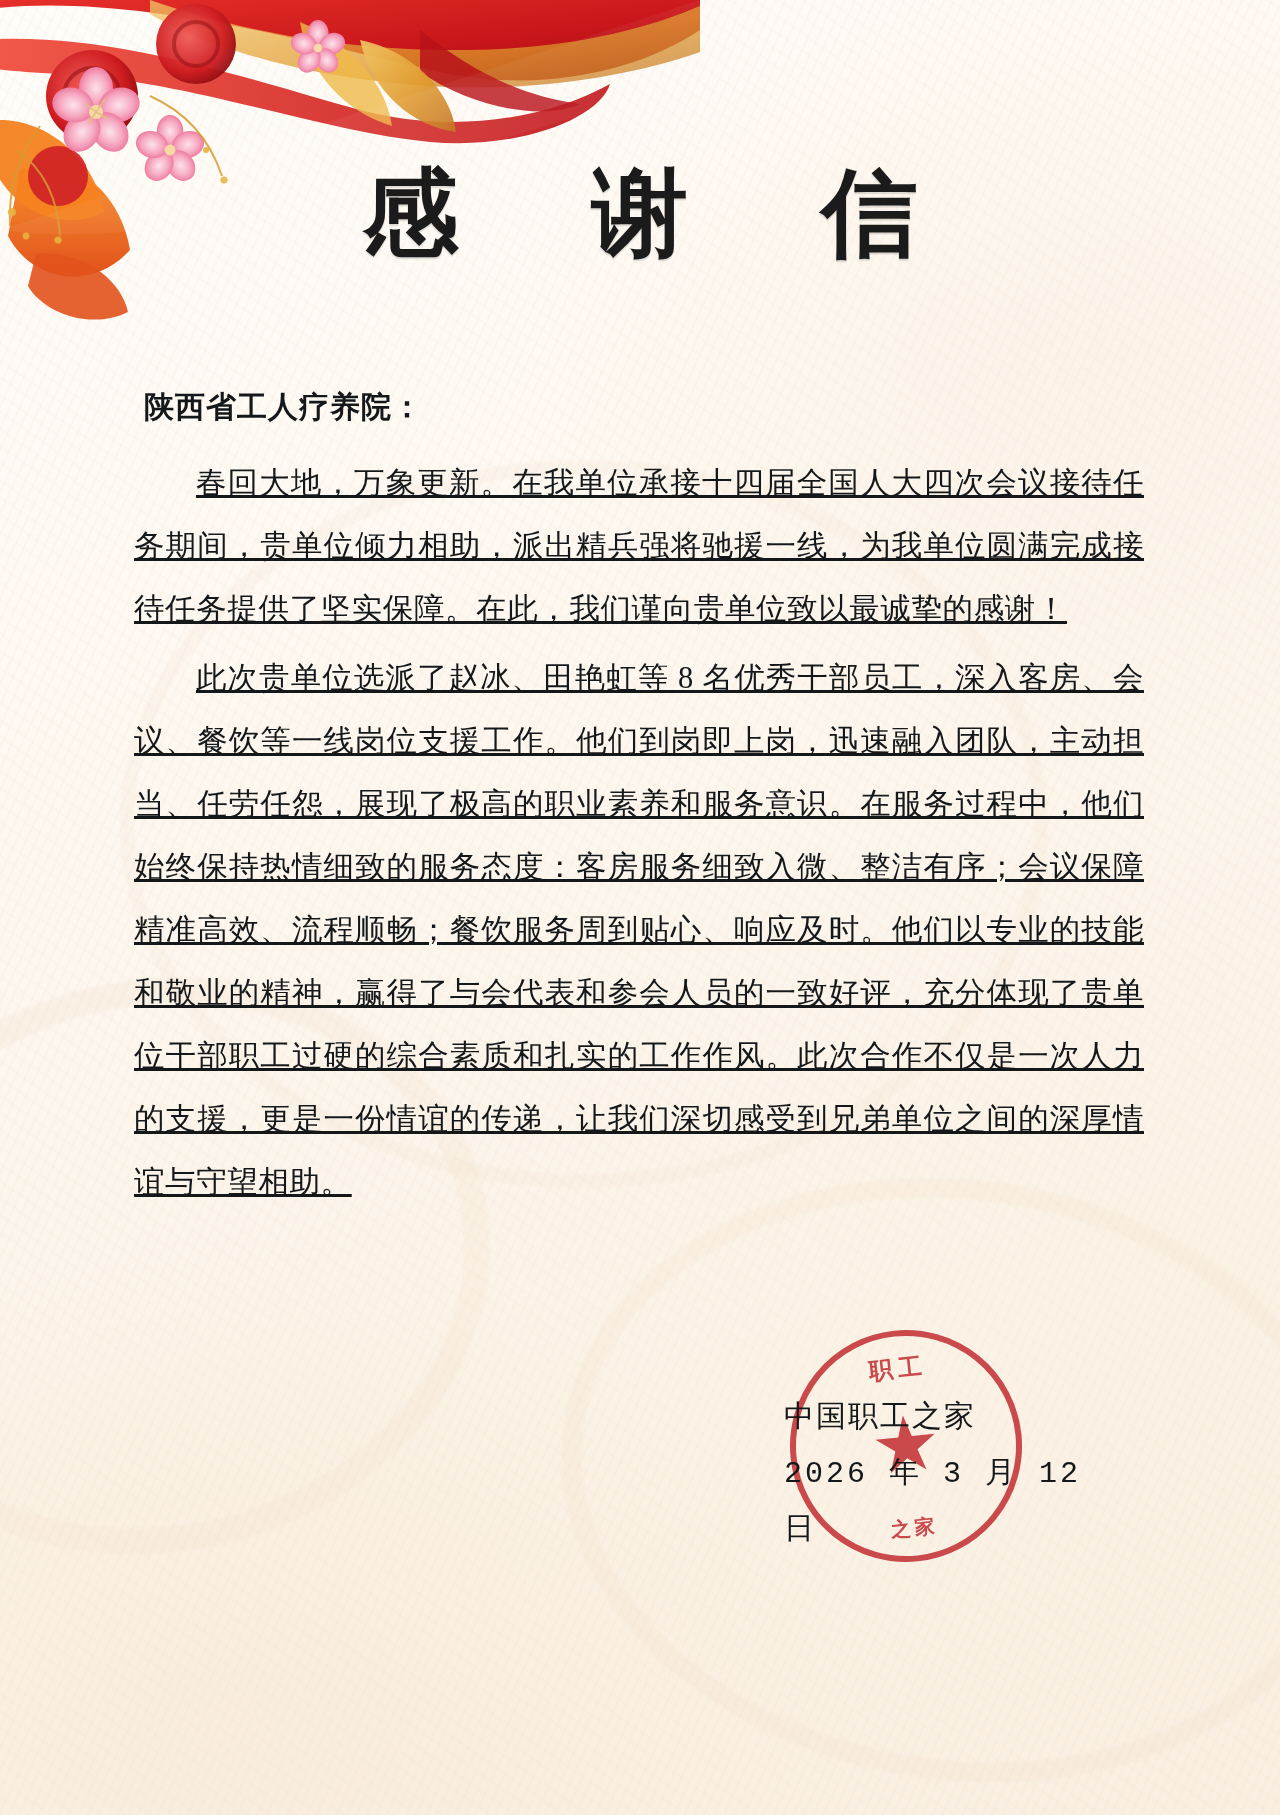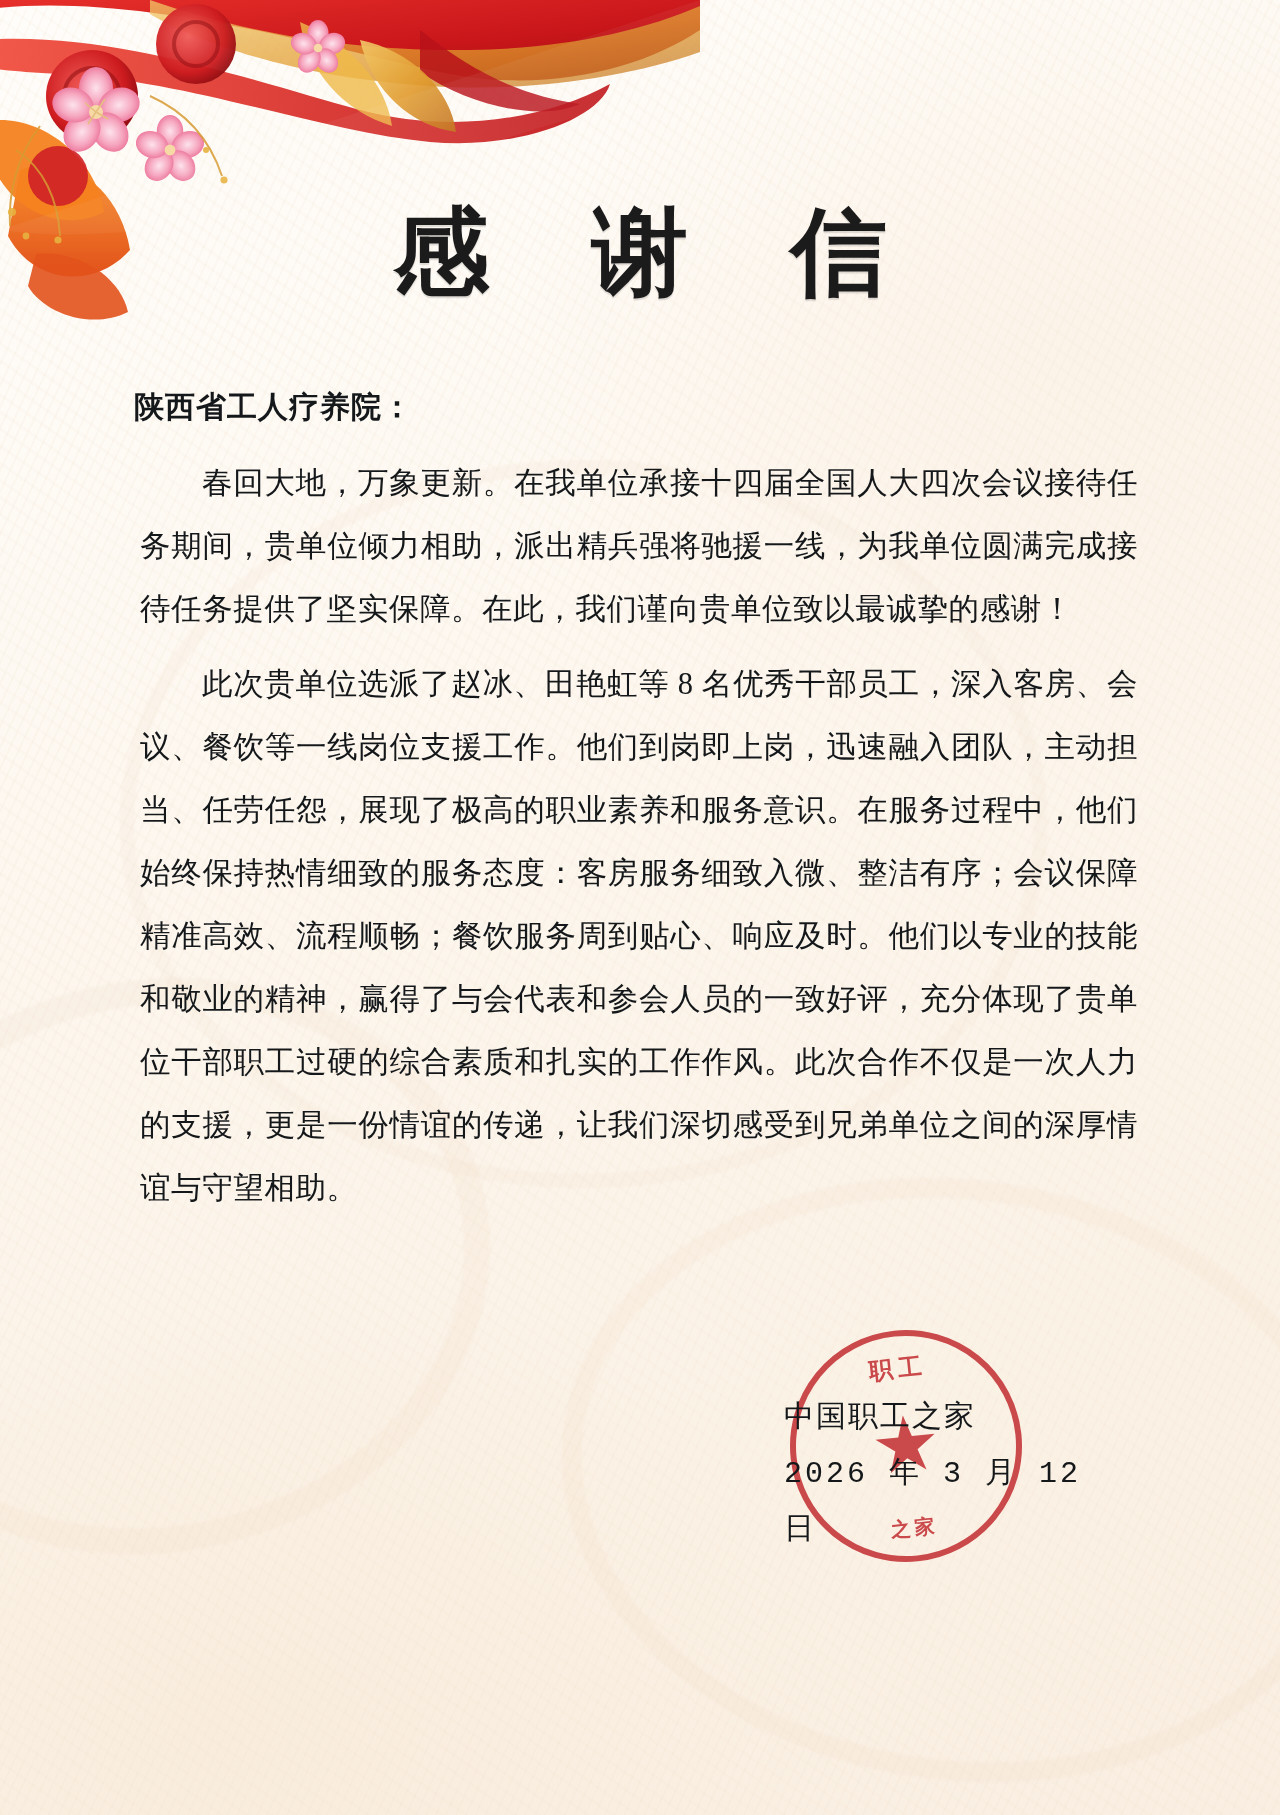--- a/index.html
+++ b/index.html
@@ -56,48 +56,48 @@
     position: absolute;
     top: 150px;
     left: 0;
     width: 100%;
     text-align: center;
     font-size: 96px;
     letter-spacing: 38px;
     text-indent: 38px;
     font-weight: 700;
     color: #1b1b1b;
-    font-family: Liberation Sans, sans-serif;
+    font-family: Liberation Mono, monospace;
     text-shadow: 0 2px 1px rgba(0,0,0,0.12);
-    margin-top: 39px;
   }
 
   
   .letter-body {
     position: absolute;
     left: 128px;
     top: 375px;
     width: 1022px;
     color: #15181a;
     font-size: 30.5px;
     line-height: 63px;
     font-family: "Liberation Serif", "DejaVu Serif", serif;
     letter-spacing: 0.6px;
   }
   .salutation {
     font-size: 30px;
     font-weight: 600;
-    margin: 0 0 14px 6px;
+    margin: 0 0 14px 16px;
     letter-spacing: 1px;
   }
   .para {
-    margin: 12px;
+    margin: 6px;
     text-indent: 62px;
     text-align: justify;
     text-justify: inter-character;
+    text-decoration: underline;
   }
 
   
   .signature {
     position: absolute;
     right: 196px;
     top: 1390px;
     width: 300px;
     text-align: left;
     font-size: 30px;

